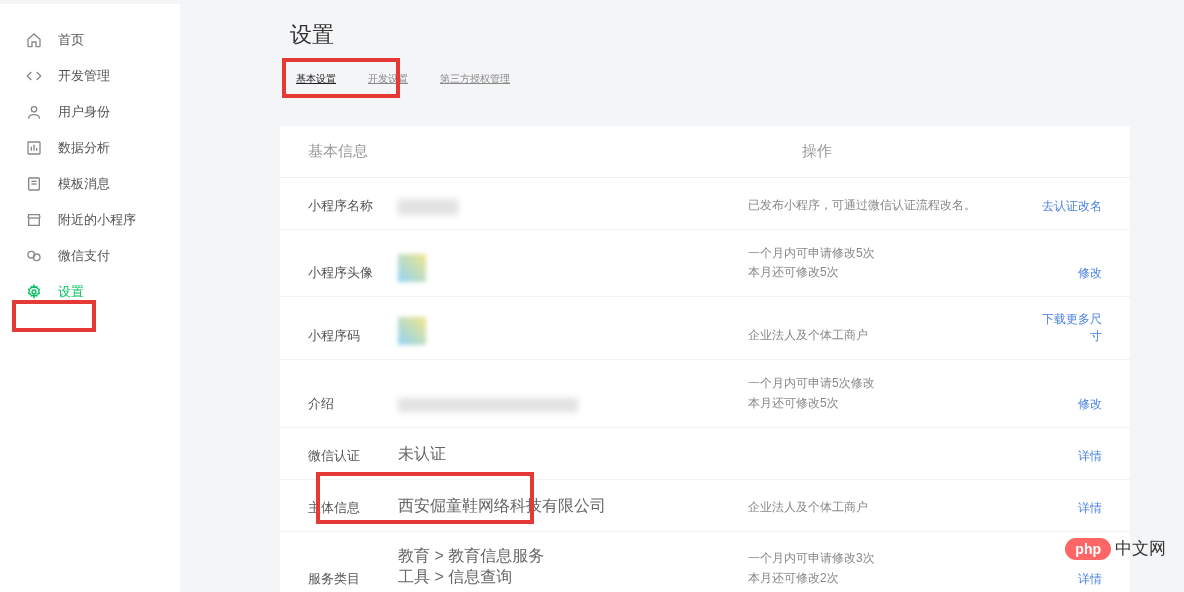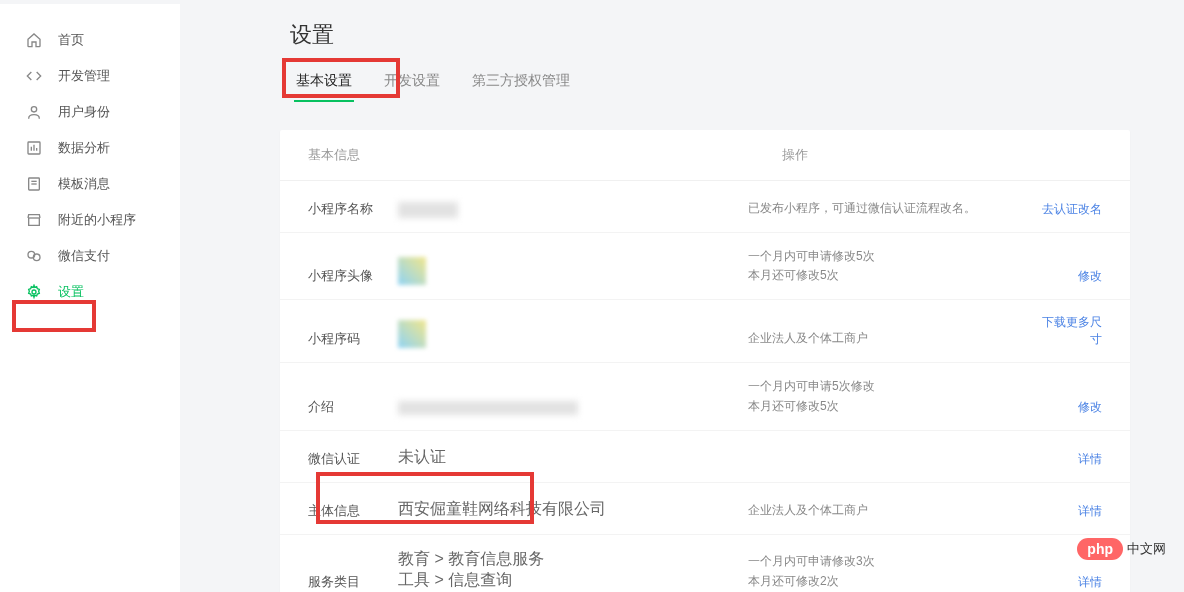--- a/index.html
+++ b/index.html
@@ -56,37 +56,39 @@
     .tabs {
       display: flex;
       gap: 28px;
       margin-left: 14px;
       margin-bottom: 28px;
     }
     .tab {
       padding: 6px 2px 10px 2px;
       cursor: pointer;
       color: #888;
-      font-size: 14px;
+      font-size: 10px;
+      text-decoration: underline;
     }
     .tab.active {
       color: #222;
       border-bottom: 2px solid #07c160;
     }
     .panel {
       background: #fff;
       border-radius: 2px;
       box-shadow: 0 1px 2px rgba(0,0,0,0.04);
     }
     .panel-header {
       display: flex;
       padding: 16px 28px;
       color: #999;
-      font-size: 13px;
+      font-size: 15px;
       border-bottom: 1px solid #f0f0f0;
+      gap: 24px;
     }
     .panel-header .col1 { flex: 0 0 440px; }
     .panel-header .col2 { flex: 1; }
     .panel-header .col3 { flex: 0 0 60px; text-align: right; }
     .row {
       display: flex;
       align-items: flex-end;
       padding: 14px 28px;
       border-bottom: 1px solid #f3f3f3;
       min-height: 52px;
@@ -112,21 +114,21 @@
       gap: 4px;
     }
     .php-pill {
       background: #f66;
       color: #fff;
       font-weight: bold;
       font-size: 14px;
       padding: 3px 10px;
       border-radius: 12px;
     }
-    .footer-txt { font-size: 13px; color: #333; }
+    .footer-txt { font-size: 17px; color: #333; }
   </style>
 </head>
 <body>
 
 <div class="sidebar">
   <div class="sidebar-item">
     <span class="icon">
         <svg width="16" height="16" viewBox="0 0 24 24" fill="none" stroke="currentColor" stroke-width="2">
           <path d="M3 11l9-8 9 8v10a1 1 0 0 1-1 1h-5v-7h-6v7H4a1 1 0 0 1-1-1z"></path>
         </svg>

